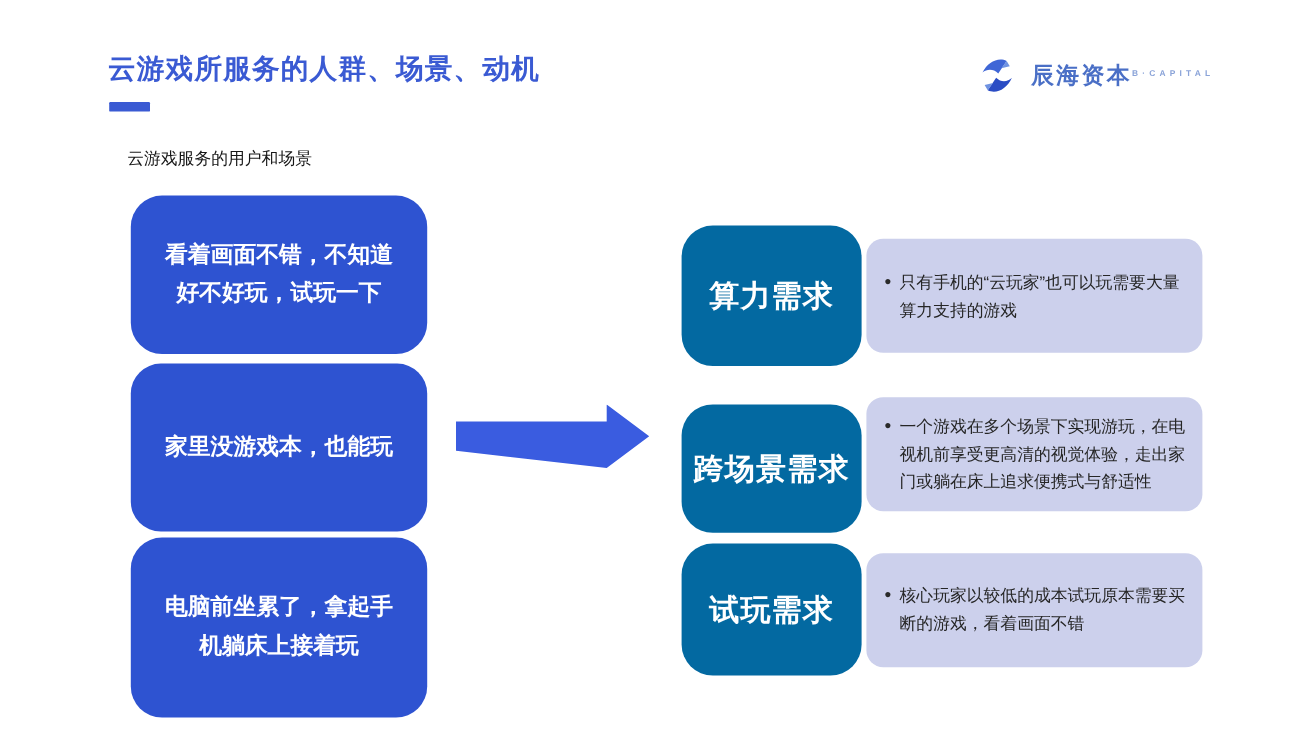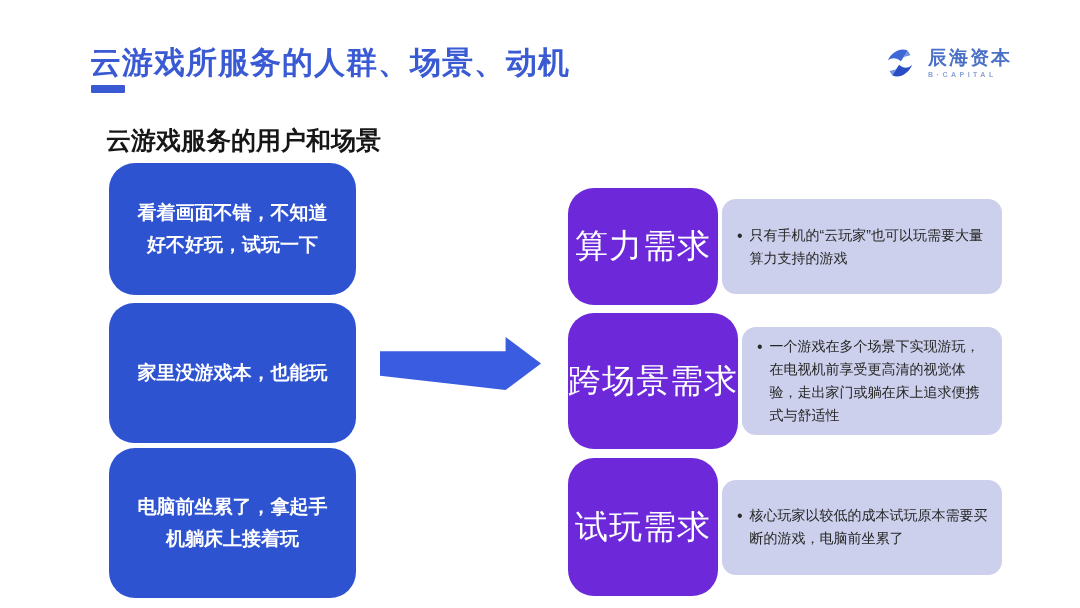--- a/index.html
+++ b/index.html
@@ -5,43 +5,43 @@
   * { margin:0; padding:0; box-sizing:border-box; }
   html,body { background:#ffffff; }
   body { font-family:"Liberation Sans","DejaVu Sans",sans-serif; }
   .slide {
     position:relative; width:1080px; height:608px;
     background:#ffffff; overflow:hidden; margin:0 auto;
   }
   
   .page-title {
     position:absolute; left:90px; top:42px;
-    font-size:31px; font-weight:800; letter-spacing:1px;
+    font-size:23px; font-weight:800; letter-spacing:1px;
     color:#3a5ad3; white-space:nowrap;
   }
   .title-underline {
     position:absolute; left:91px; top:85px;
     width:34px; height:8px; background:#3a5ad3; border-radius:1px;
   }
   .logo {
     position:absolute; right:68px; top:42px;
     display:flex; align-items:center; gap:7px;
   }
   .logo svg { width:42px; height:42px; }
-  .logo-text-wrap { display:flex; flex-direction:column; line-height:1; }
+  .logo-text-wrap { display:flex; flex-direction:row; line-height:1; }
   .logo-name {
     font-size:19px; font-weight:700; color:#4a6fc6; letter-spacing:2px;
   }
   .logo-sub {
     margin-top:4px; font-size:7px; font-weight:700;
     color:#8aa3d8; letter-spacing:3.5px;
   }
   
   .col-header {
-    position:absolute; font-size:25px; font-weight:700; color:#161616;
+    position:absolute; font-size:14px; font-weight:400; color:#161616;
     white-space:nowrap;
   }
   .col-header.left  { left:106px; top:124px; }
   .col-header.right { left:617px; top:128px; }
   
   .scenario-col { position:absolute; left:109px; top:163px; width:247px; }
   .scenario-box {
     width:247px; background:#2e53d1; border-radius:26px;
     display:flex; align-items:center; justify-content:center;
     color:#ffffff; font-size:19px; line-height:1.7; text-align:center;
@@ -56,28 +56,28 @@
     position:absolute; left:380px; top:337px; width:161px; height:53px;
     background:#3a5ce0;
     clip-path:polygon(0 27%, 78% 27%, 78% 0, 100% 50%, 78% 100%, 0 73%);
   }
   
   .needs-col { position:absolute; left:568px; top:188px; width:434px; }
   .need-row { display:flex; align-items:stretch; }
   .need-row.r2 { margin-top:8px; }
   .need-row.r3 { margin-top:9px; }
   .need-label {
-    flex:0 0 150px; background:#6d28d9; border-radius:26px;
+    flex:0 0 150px; background:#0369a1; border-radius:26px;
     display:flex; align-items:center; justify-content:center;
-    color:#ffffff; font-size:33px; font-weight:400; letter-spacing:1px;
+    color:#ffffff; font-size:25px; font-weight:700; letter-spacing:1px;
     white-space:nowrap;
   }
   .need-row.r1 .need-label { height:117px; }
-  .need-row.r2 .need-label { height:136px; }
-  .need-row.r3 .need-label { height:138px; }
+  .need-row.r2 .need-label { height:107px;margin-top:24px; }
+  .need-row.r3 .need-label { height:110px; }
   .need-desc {
     margin-left:4px; width:280px; min-height:95px; align-self:center;
     background:#ccd0ec; border-radius:14px;
     display:flex; align-items:center;
     padding:8px 14px 8px 15px;
   }
   .desc-inner { display:flex; align-items:flex-start; }
   .bullet {
     flex:0 0 auto; color:#2a2a2a; font-size:16px; line-height:23px;
     margin-right:7px;
@@ -143,19 +143,19 @@
           <span class="desc-text">一个游戏在多个场景下实现游玩，在电视机前享受更高清的视觉体验，走出家门或躺在床上追求便携式与舒适性</span>
         </div>
       </div>
     </div>
 
     <div class="need-row r3">
       <div class="need-label">试玩需求</div>
       <div class="need-desc">
         <div class="desc-inner">
           <span class="bullet">•</span>
-          <span class="desc-text">核心玩家以较低的成本试玩原本需要买断的游戏，电脑前坐累了</span>
+          <span class="desc-text">核心玩家以较低的成本试玩原本需要买断的游戏，看着画面不错</span>
         </div>
       </div>
     </div>
 
   </div>
 </div>
 
 </body></html>

